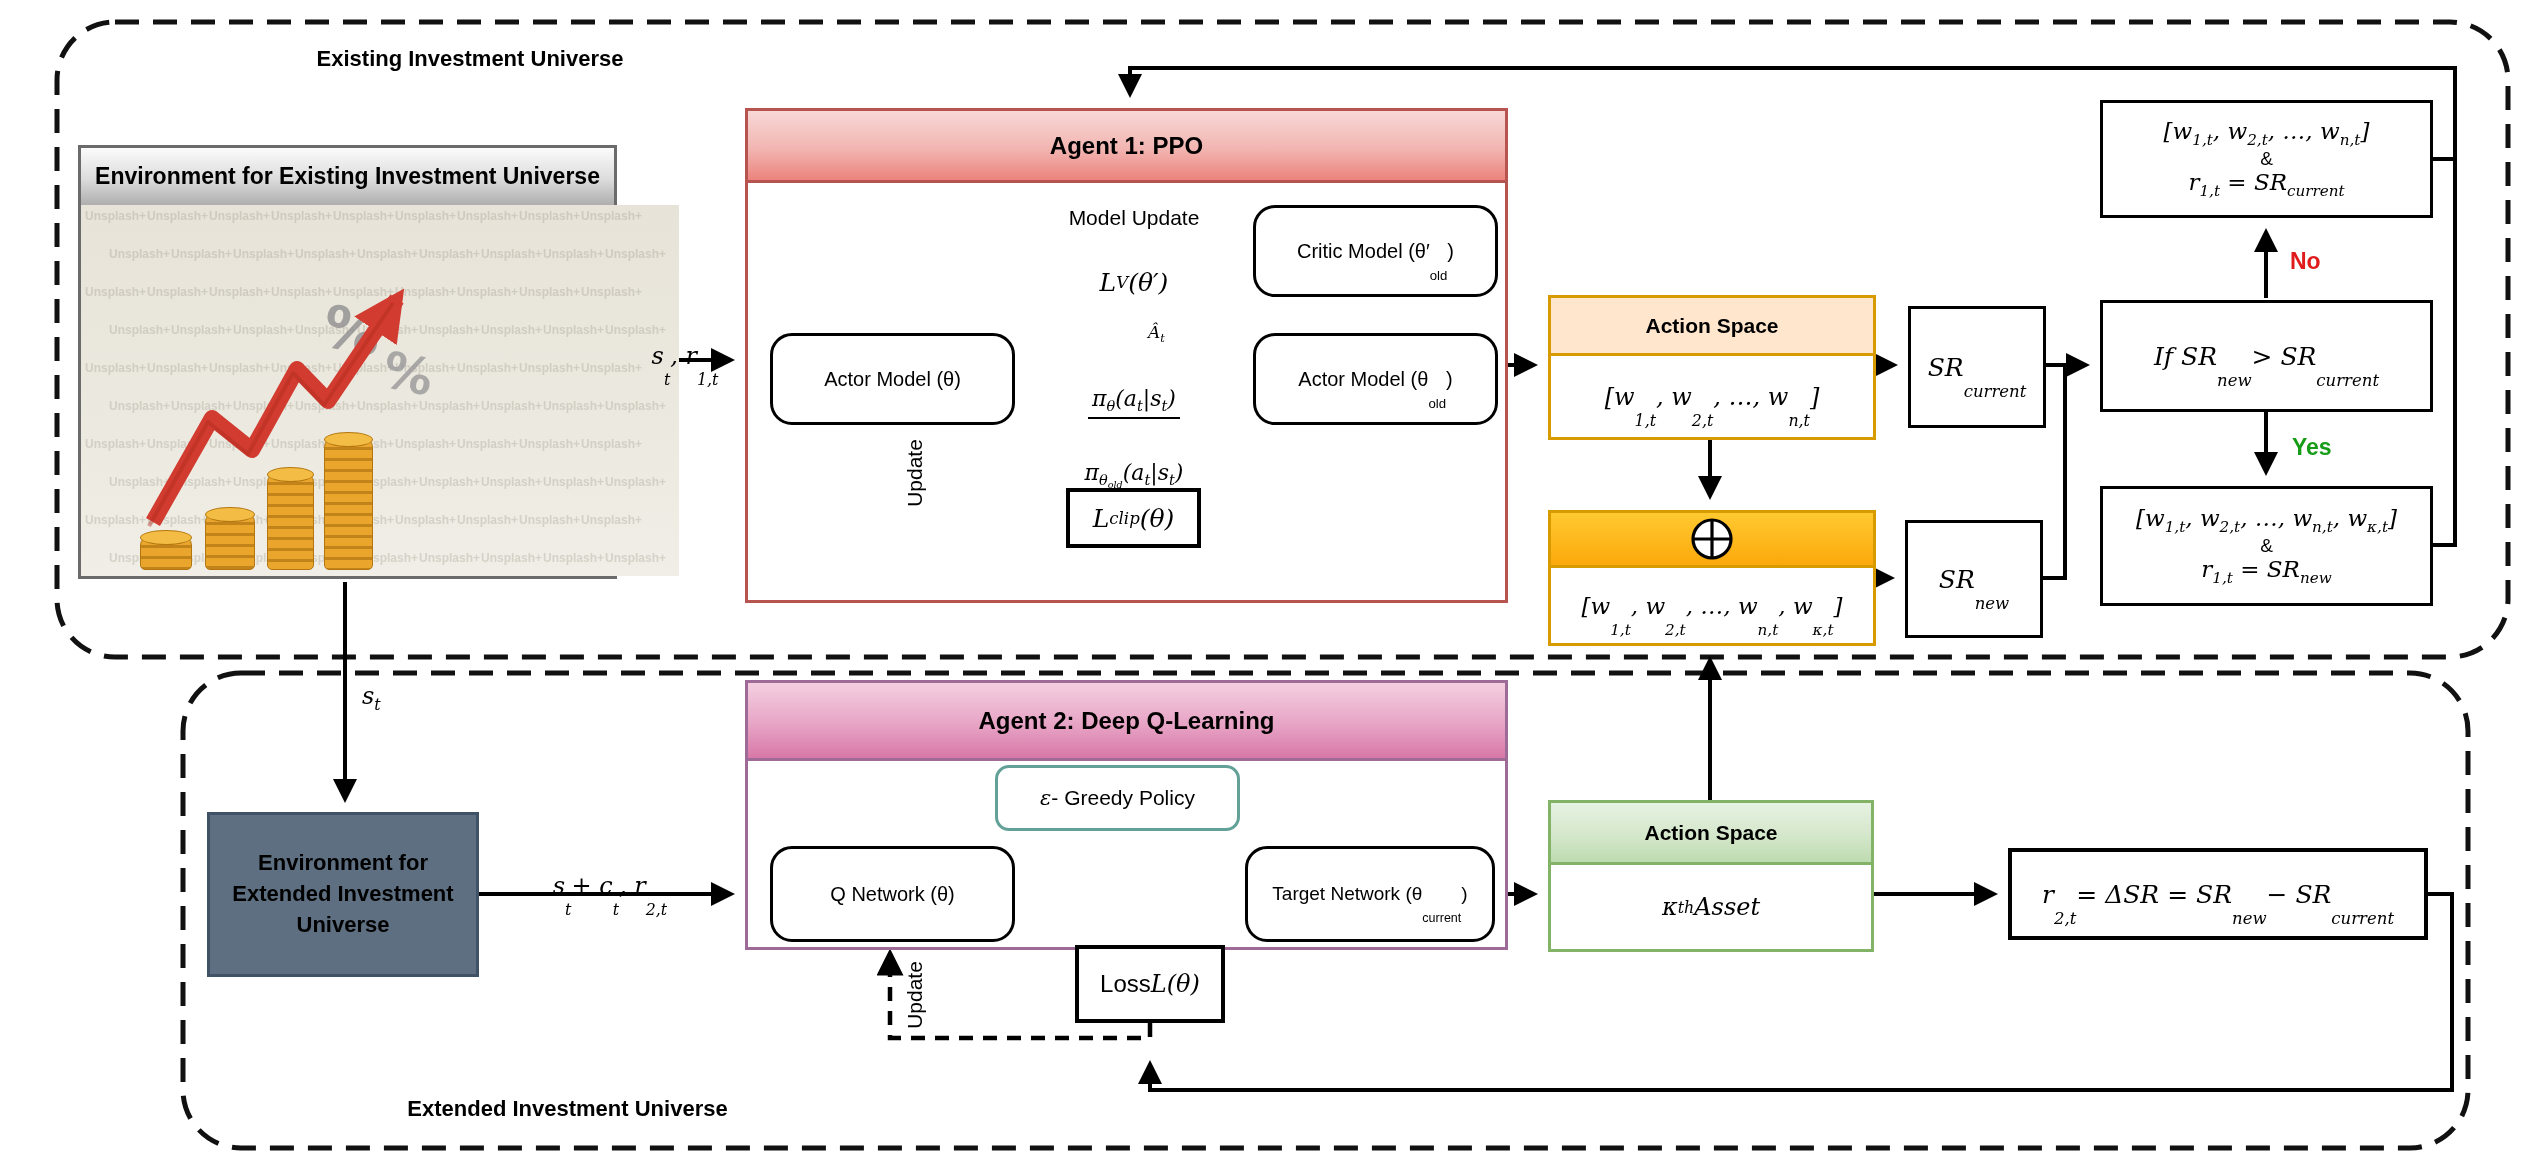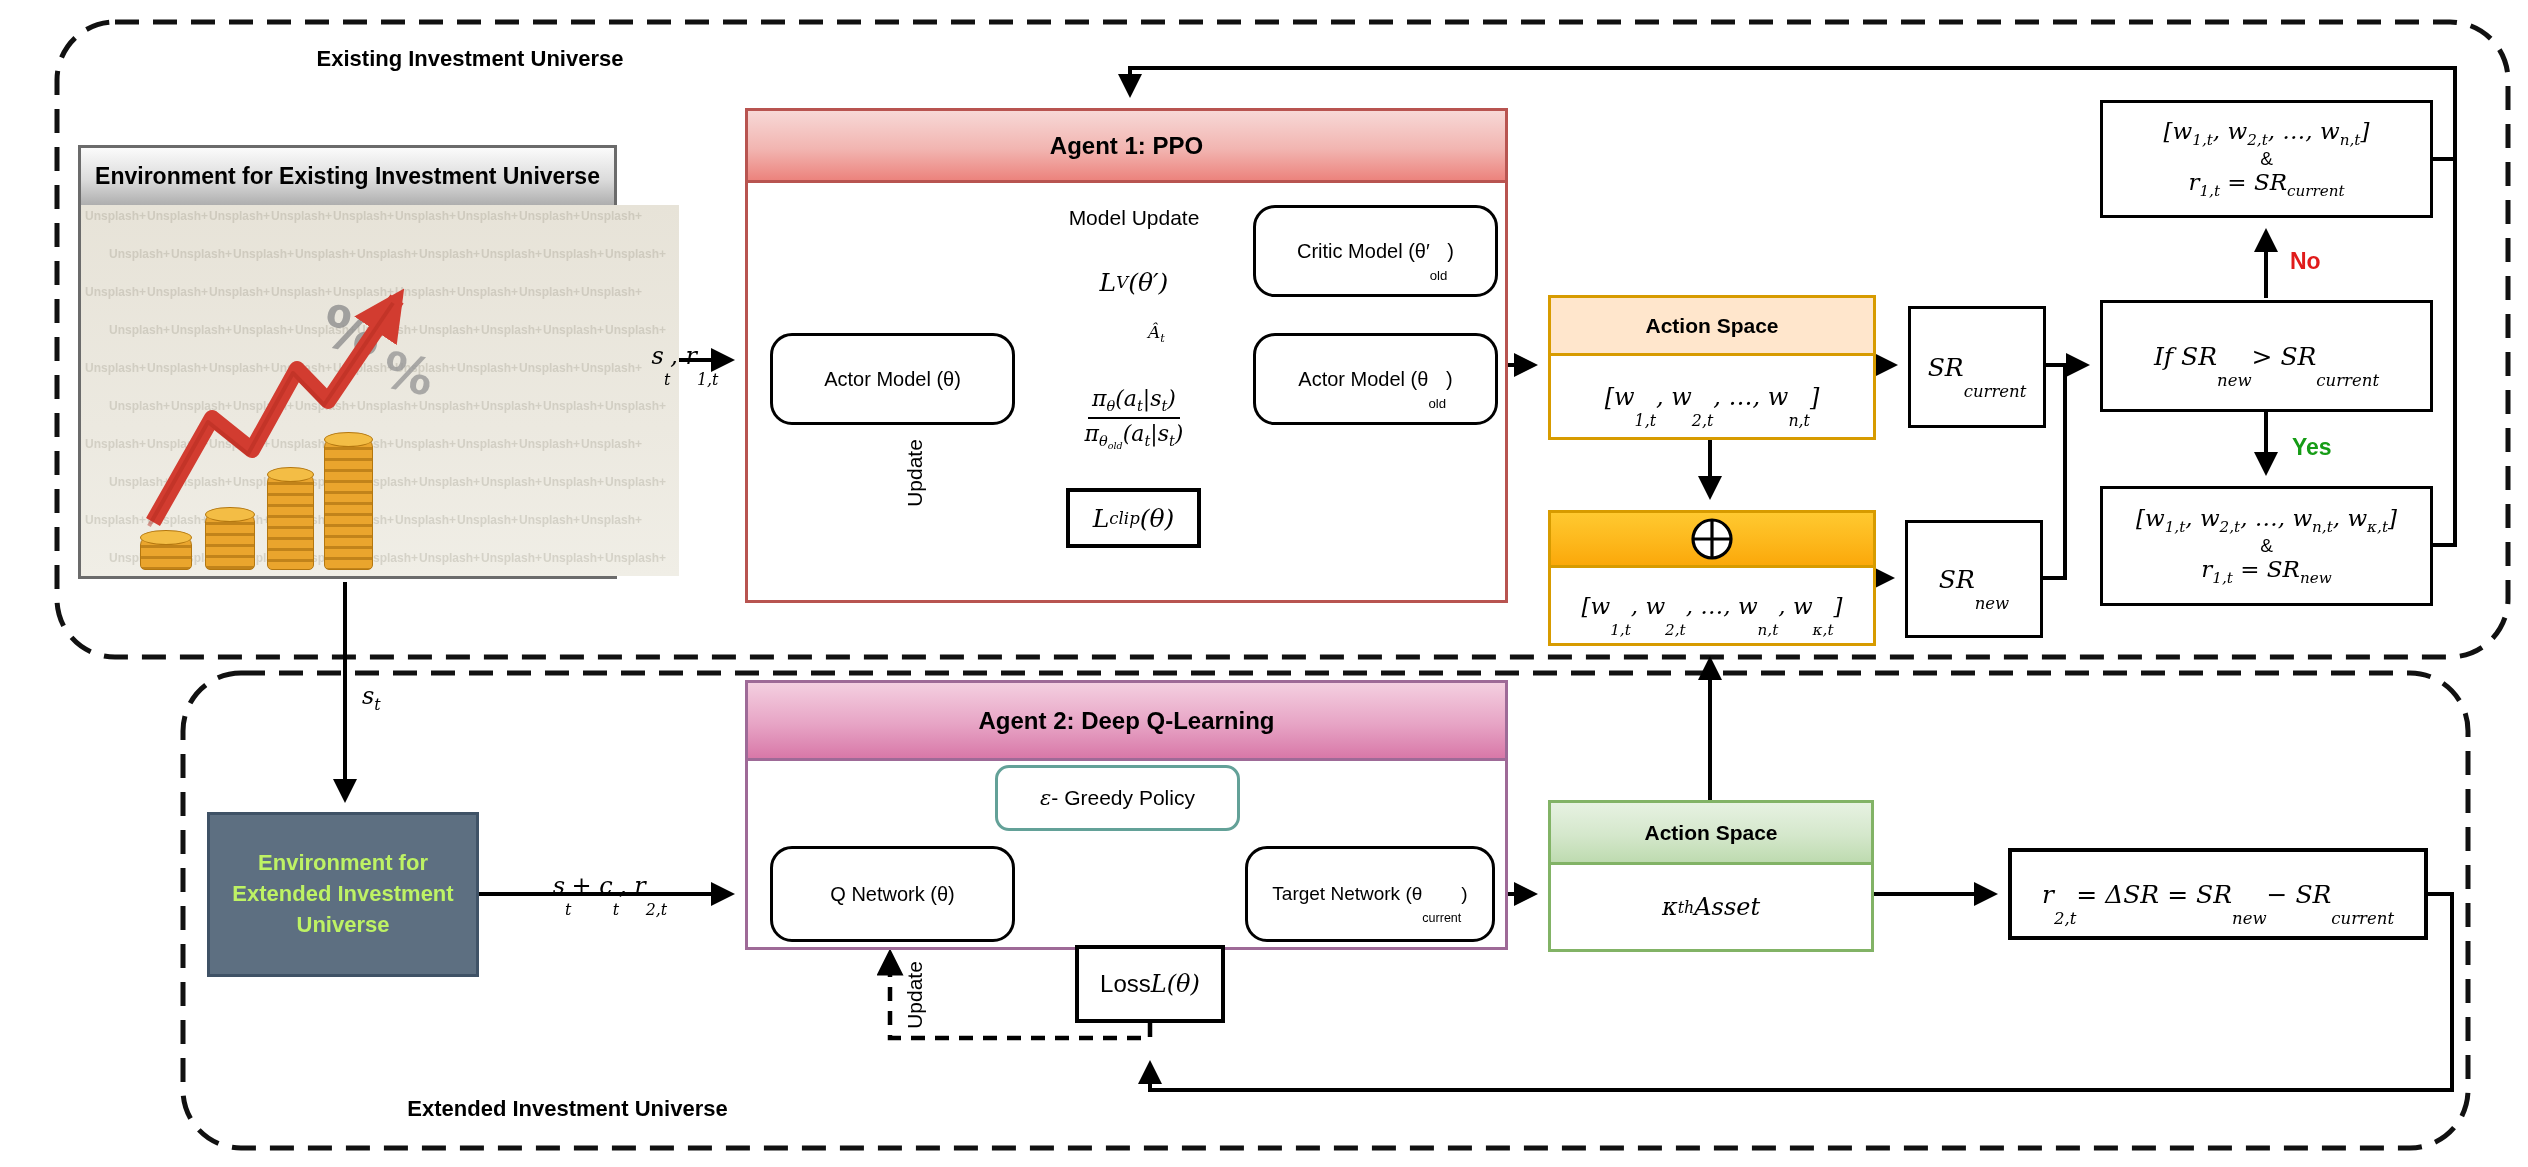--- a/index.html
+++ b/index.html
@@ -7,21 +7,21 @@
           font-family:"Liberation Sans",sans-serif;color:#000;}
   .abs{position:absolute;}
   .cc{display:flex;align-items:center;justify-content:center;text-align:center;}
   .box{border:3.5px solid #000;background:#fff;box-sizing:border-box;}
   .round{border-radius:22px;}
   .math{font-family:"DejaVu Serif","Liberation Serif",serif;font-style:italic;}
   sub,sup{font-size:66%;}
   sub{vertical-align:-0.35em;margin-top:48px;}
   sup{vertical-align:0.45em;}
   .ctrlbl{font-weight:bold;font-size:22px;}
-  .frac{display:inline-flex;flex-direction:column;align-items:center;line-height:1.15;}
+  .frac{display:inline-flex;flex-direction:column;align-items:center;line-height:1.15;gap:39px;}
   .frac .num{border-bottom:2.5px solid #000;padding:0 4px 2px 4px;}
   .frac .den{padding-top:2px;}
   .rot{transform:rotate(-90deg);}
   .wm{position:absolute;font-size:12px;color:rgba(120,112,95,0.22);font-weight:bold;}
   .coin{position:absolute;border-radius:9px 9px 5px 5px;
         background:repeating-linear-gradient(180deg,#eaa52d 0 8px,#c1831a 8px 11px);
         border:1px solid #b4770f;}
   .coin:before{content:"";position:absolute;left:-1px;top:-7px;width:100%;height:13px;
         background:#f3bd45;border:1px solid #b4770f;border-radius:50%;}
   svg{display:block;}
@@ -189,21 +189,21 @@
             <path d="M0,0 L12,6 L0,12 z" fill="#d23c30"></path>
             </marker>
         </defs>
         <polyline points="72,317 131,213 171,245 216,164 247,196 316,94" fill="none" stroke="#d23c30" stroke-width="16" stroke-linejoin="round" marker-end="url(#rah)"></polyline>
         <polyline points="72,317 131,213 171,245 216,164 247,196 316,94" fill="none" stroke="#b22a20" stroke-width="4" stroke-linejoin="round" opacity=".45" transform="translate(-4,4)"></polyline>
       </svg>
     </div>
   </div>
 
   <div class="abs cc" style="left:207px;top:812px;width:272px;height:165px;z-index:2;
-       background:#5d6f81;border:3px solid #3f5266;box-sizing:border-box;color:#bef264;
+       background:#5d6f81;border:3px solid #3f5266;box-sizing:border-box;color:#000000;
        font-weight:bold;font-size:22px;line-height:1.4;padding:0 14px;">Environment for Extended Investment Universe</div>
 
   <div class="abs" style="left:745px;top:108px;width:763px;height:495px;border:3px solid #b85450;box-sizing:border-box;background:#fff;z-index:2;">
     <div class="cc" style="height:72px;border-bottom:3px solid #b85450;box-sizing:border-box;
          background:linear-gradient(180deg,#f7d8d6 0%,#f2b5b1 55%,#ec837d 100%);font-size:24px;font-weight:bold;">Agent 1: PPO</div>
   </div>
 
   <div class="abs box round cc" style="left:1253px;top:205px;width:245px;height:92px;font-size:20px;z-index:3">Critic Model (θ′<sub>old</sub>)</div>
   <div class="abs box round cc" style="left:770px;top:333px;width:245px;height:92px;font-size:20px;z-index:3">Actor Model (θ)</div>
   <div class="abs box round cc" style="left:1253px;top:333px;width:245px;height:92px;font-size:20px;z-index:3">Actor Model (θ<sub>old</sub>)</div>

